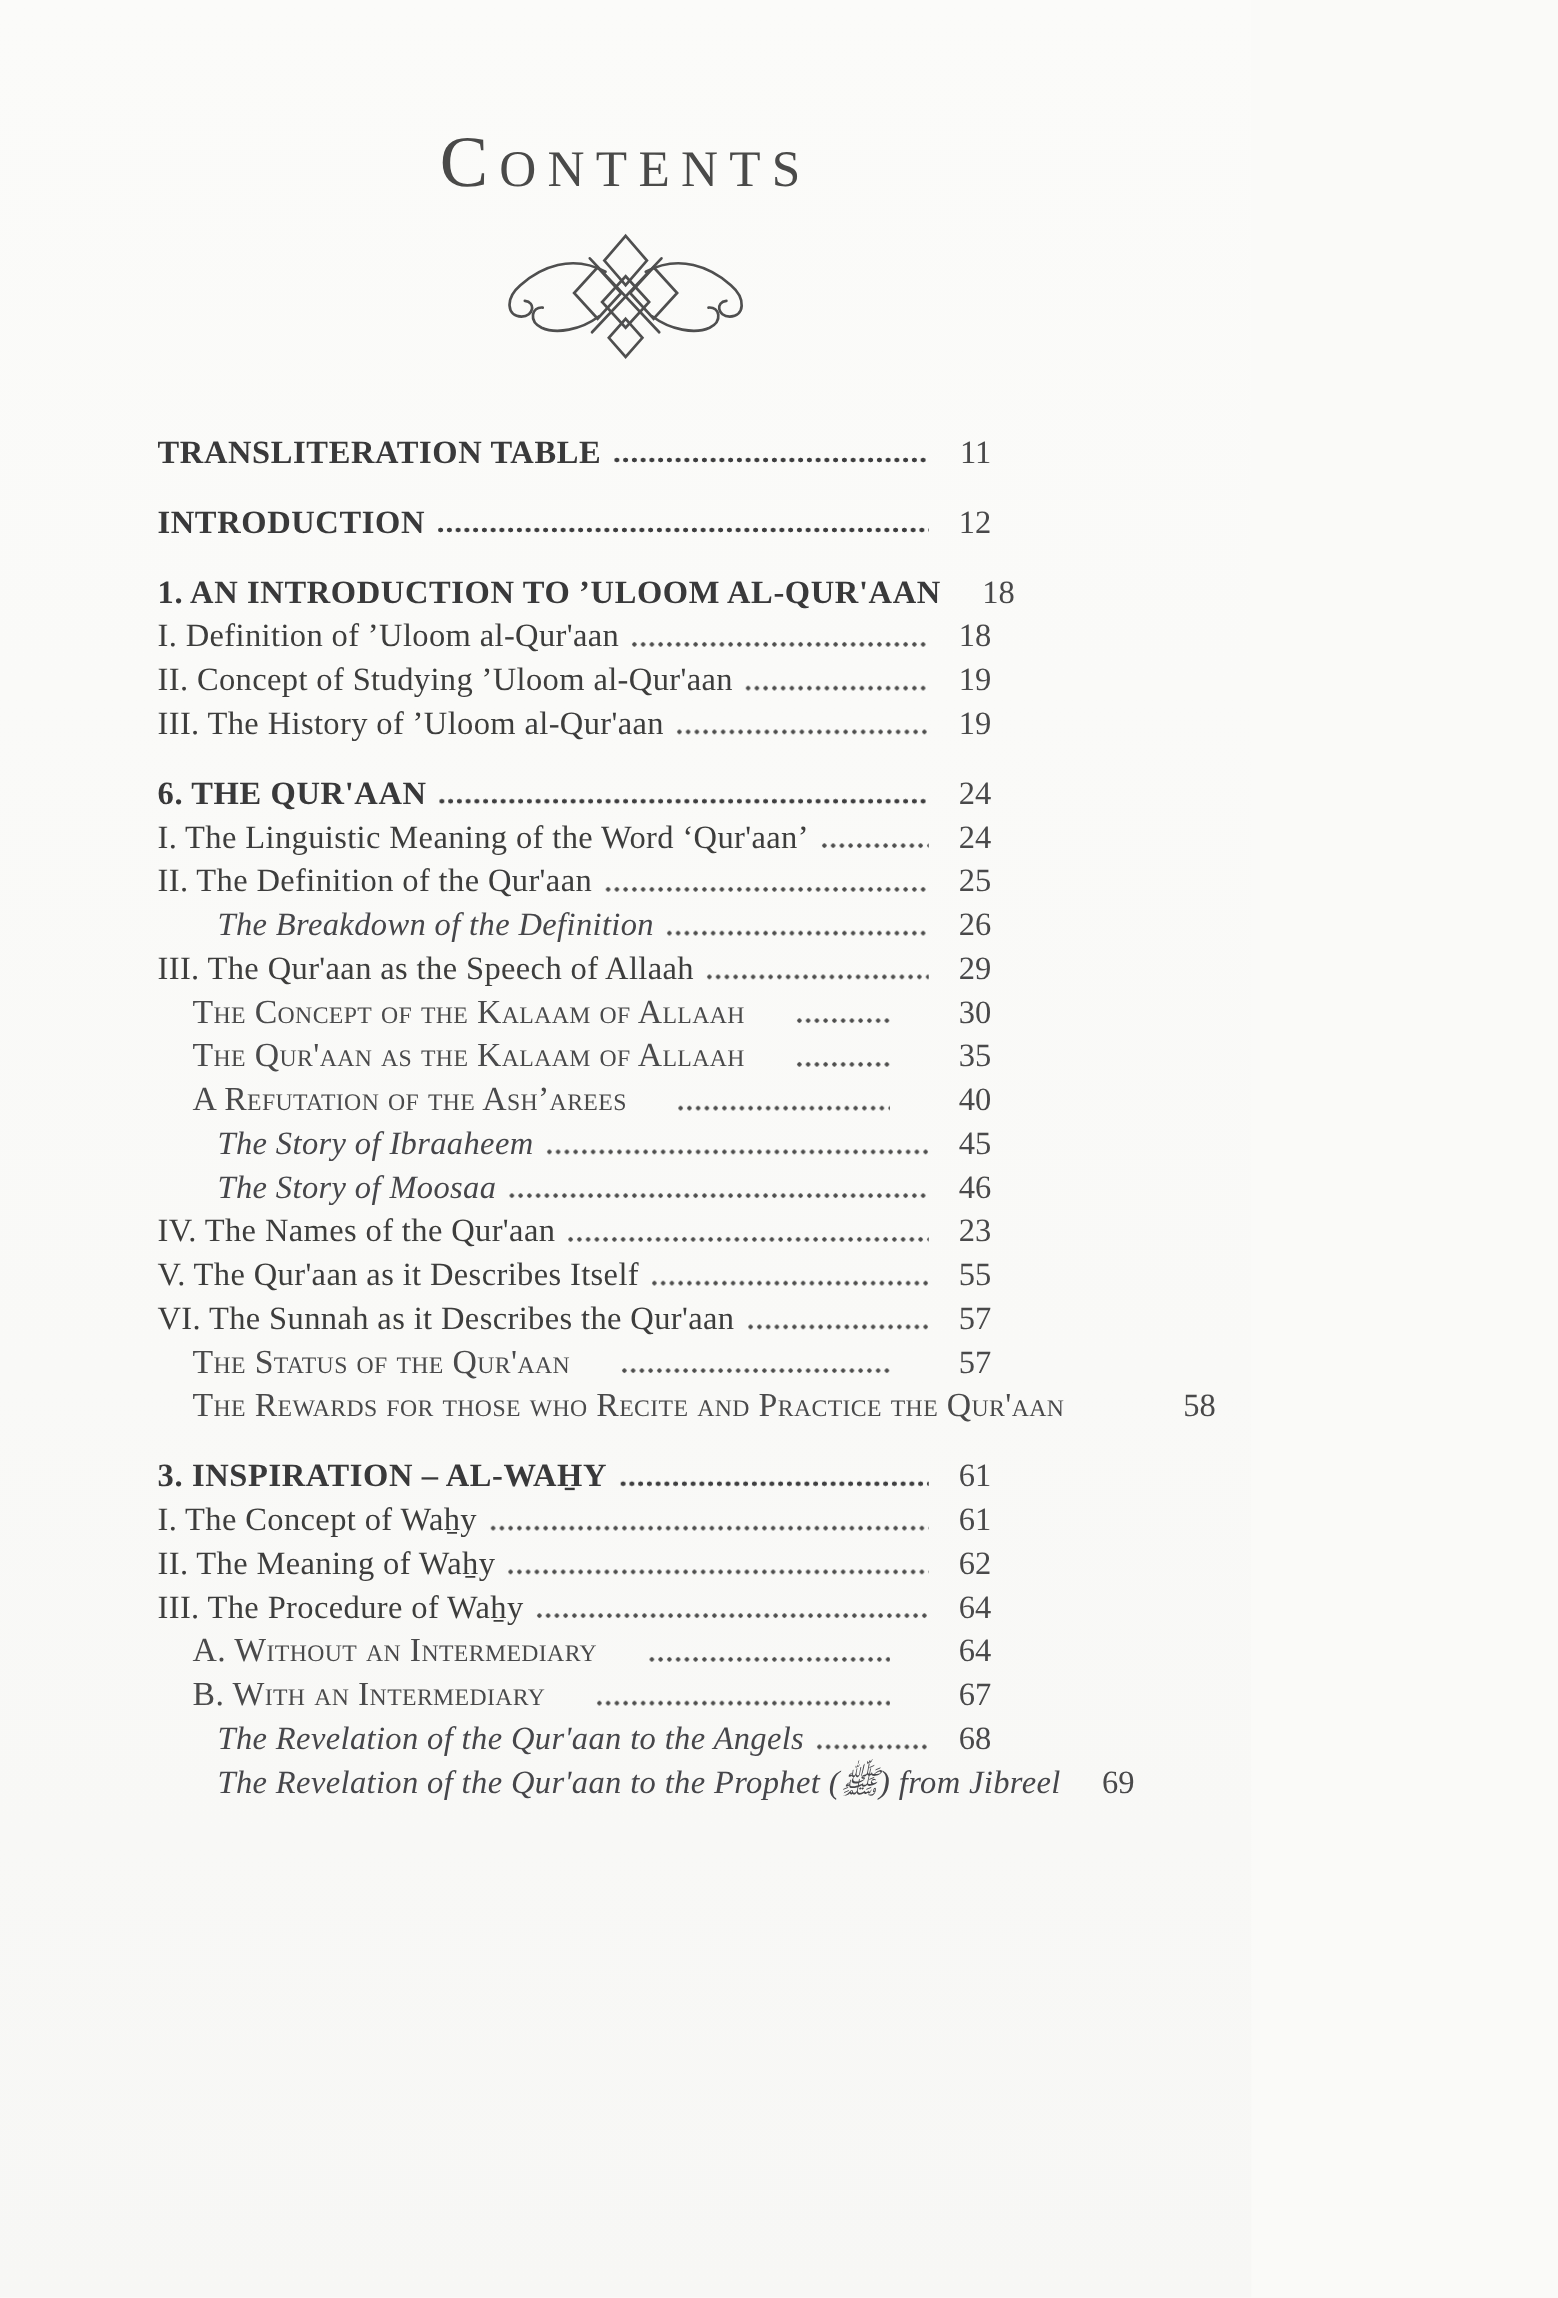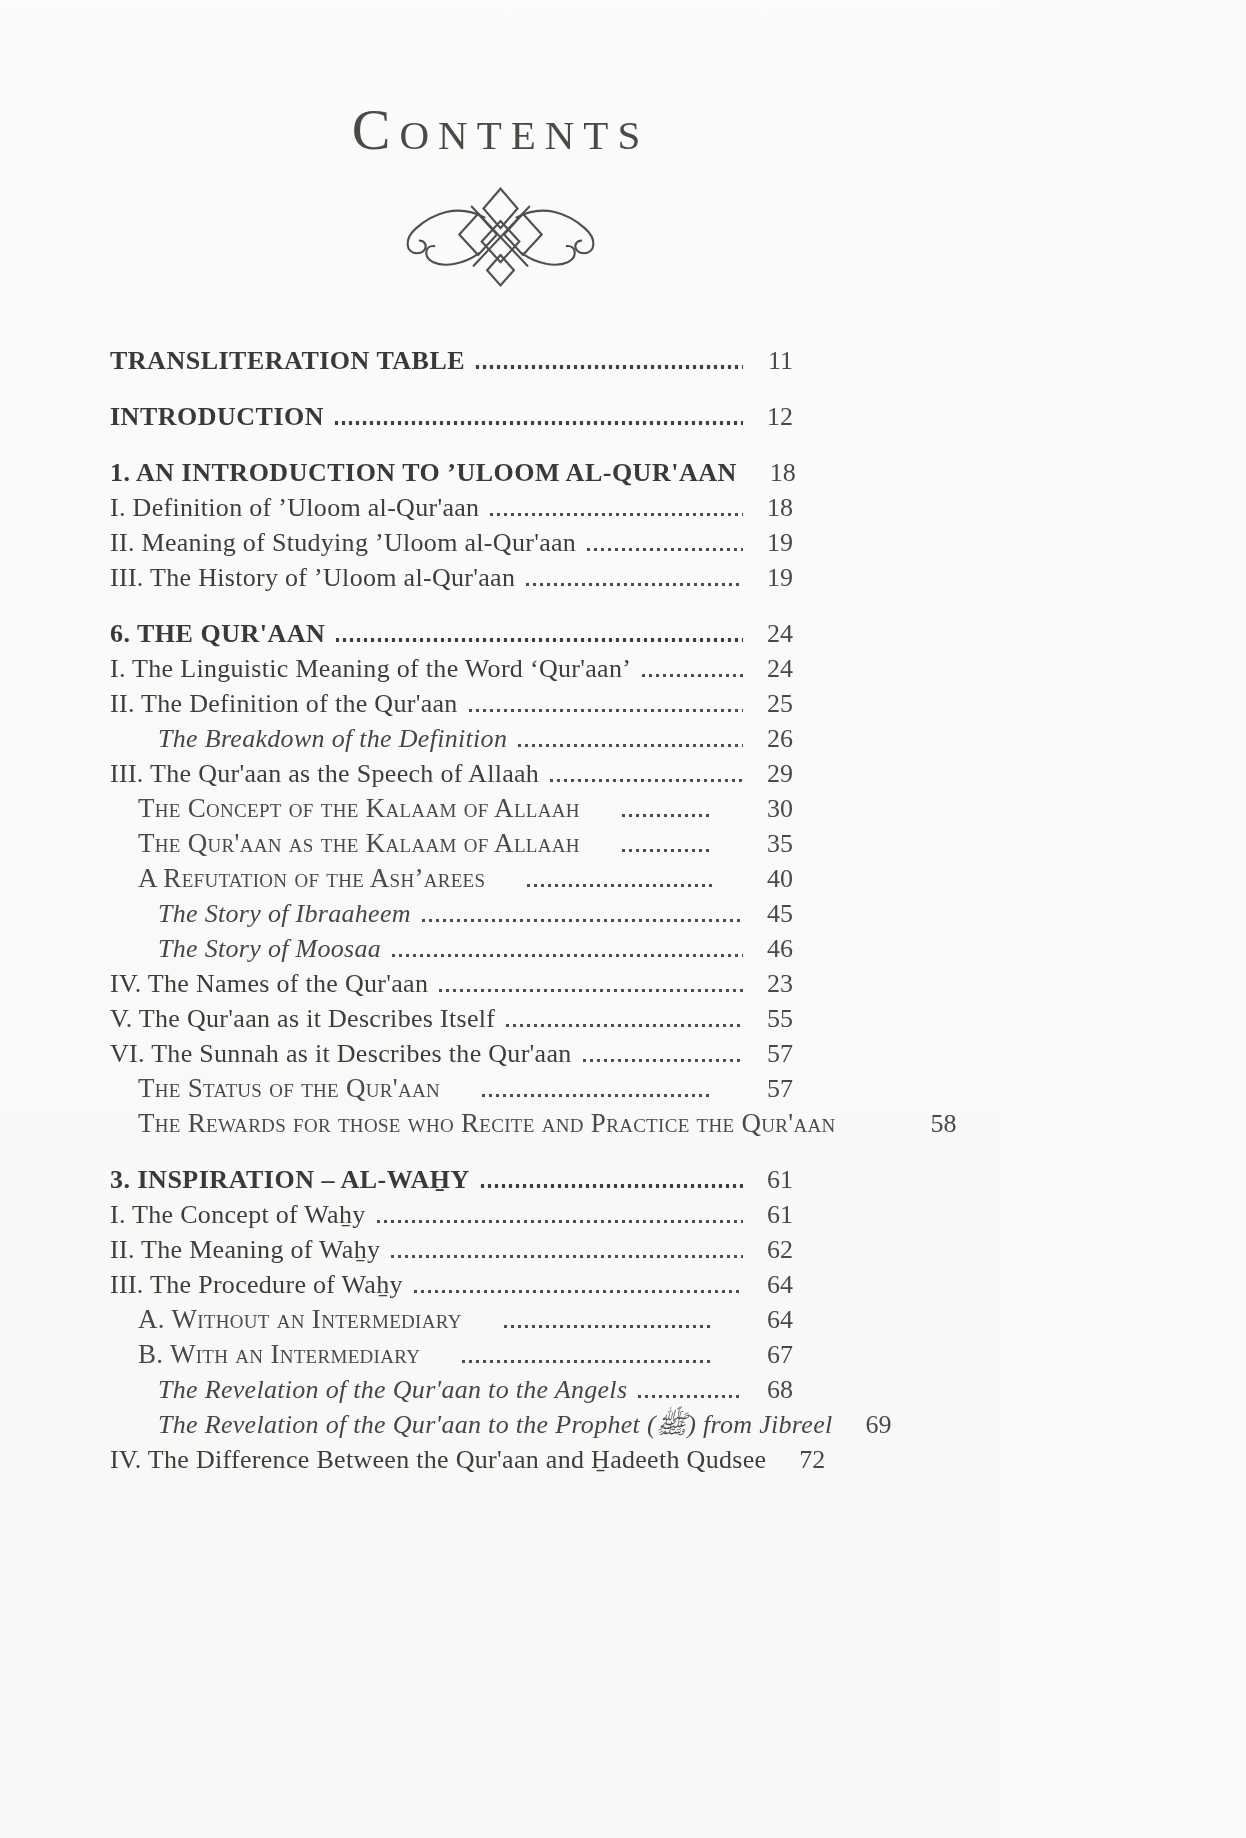--- a/index.html
+++ b/index.html
@@ -37,21 +37,21 @@
     padding-right: 208px;
   }
   .toc-row {
     display: flex;
     align-items: baseline;
     line-height: 35px;
     font-size: 26px;
     white-space: nowrap;
   }
   .toc-row.gap-before { margin-top: 21px; }
-  .toc-label { flex: 0 0 auto; letter-spacing: 0.3px; }
+  .toc-label { flex: 0 0 auto; letter-spacing: 0.3px; margin-left: 16px; }
   .toc-leader {
     flex: 1 1 auto;
     align-self: flex-end;
     height: 9px;
     margin: 0 10px 7px 9px;
     background-image: radial-gradient(circle, #4e4e4d 1.5px, rgba(0,0,0,0) 1.9px);
     background-size: 7px 7px;
     background-repeat: repeat-x;
     background-position: left bottom;
   }
@@ -124,21 +124,21 @@
     <span class="toc-label">1. AN INTRODUCTION TO ’ULOOM AL-QUR'AAN</span>
     <span class="toc-leader"></span>
     <span class="toc-page">18</span>
   </div>
       <div class="toc-row type-section">
     <span class="toc-label">I. Definition of ’Uloom al-Qur'aan</span>
     <span class="toc-leader"></span>
     <span class="toc-page">18</span>
   </div>
       <div class="toc-row type-section">
-    <span class="toc-label">II. Meaning of Studying ’Uloom al-Qur'aan</span>
+    <span class="toc-label">II. Concept of Studying ’Uloom al-Qur'aan</span>
     <span class="toc-leader"></span>
     <span class="toc-page">19</span>
   </div>
       <div class="toc-row type-section">
     <span class="toc-label">III. The History of ’Uloom al-Qur'aan</span>
     <span class="toc-leader"></span>
     <span class="toc-page">19</span>
   </div>
       <div class="toc-row type-chapter gap-before">
     <span class="toc-label">6. THE QUR'AAN</span>
@@ -248,20 +248,15 @@
       <div class="toc-row type-italic">
     <span class="toc-label">The Revelation of the Qur'aan to the Angels</span>
     <span class="toc-leader"></span>
     <span class="toc-page">68</span>
   </div>
       <div class="toc-row type-italic">
     <span class="toc-label">The Revelation of the Qur'aan to the Prophet (ﷺ) from Jibreel</span>
     <span class="toc-leader"></span>
     <span class="toc-page">69</span>
   </div>
-      <div class="toc-row type-section">
-    <span class="toc-label">IV. The Difference Between the Qur'aan and H̱adeeth Qudsee</span>
-    <span class="toc-leader"></span>
-    <span class="toc-page">72</span>
-  </div>
     </div>
 
 </div>
 
 </body></html>

